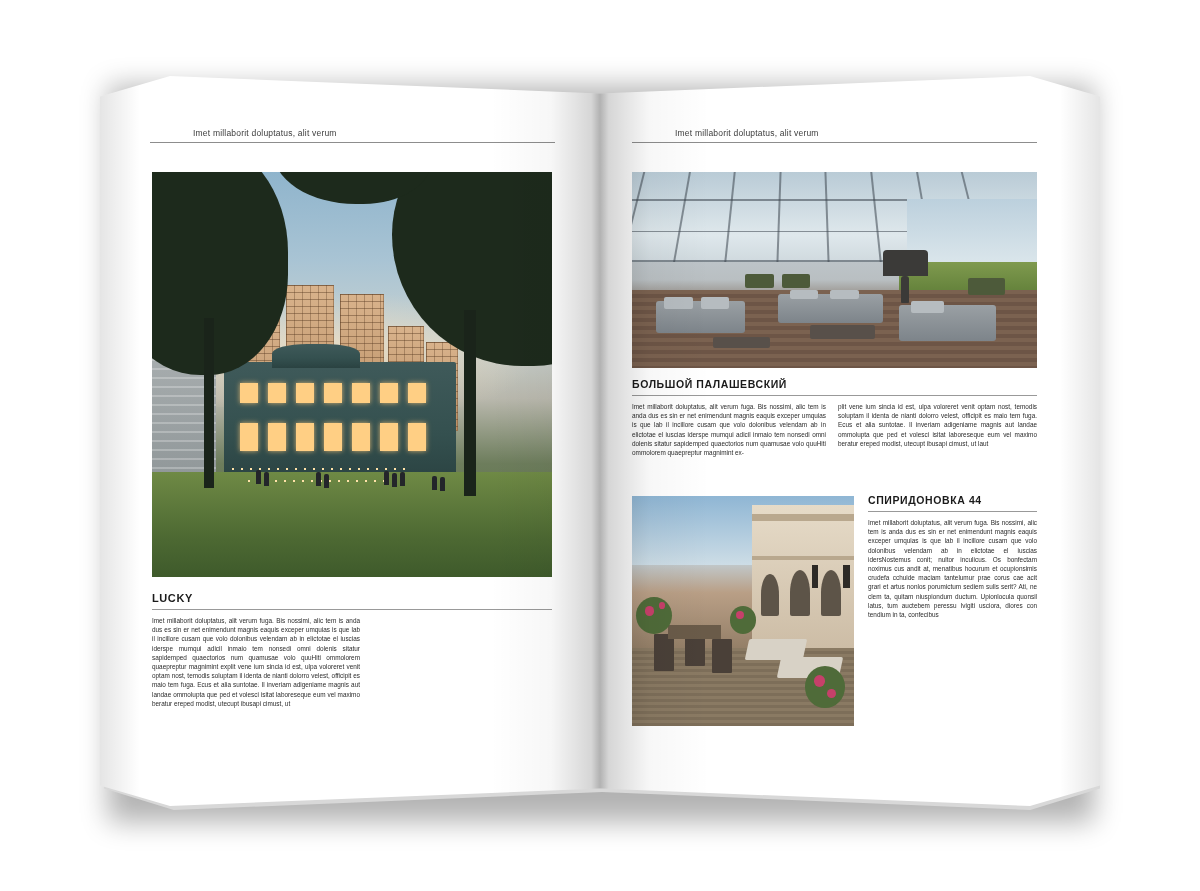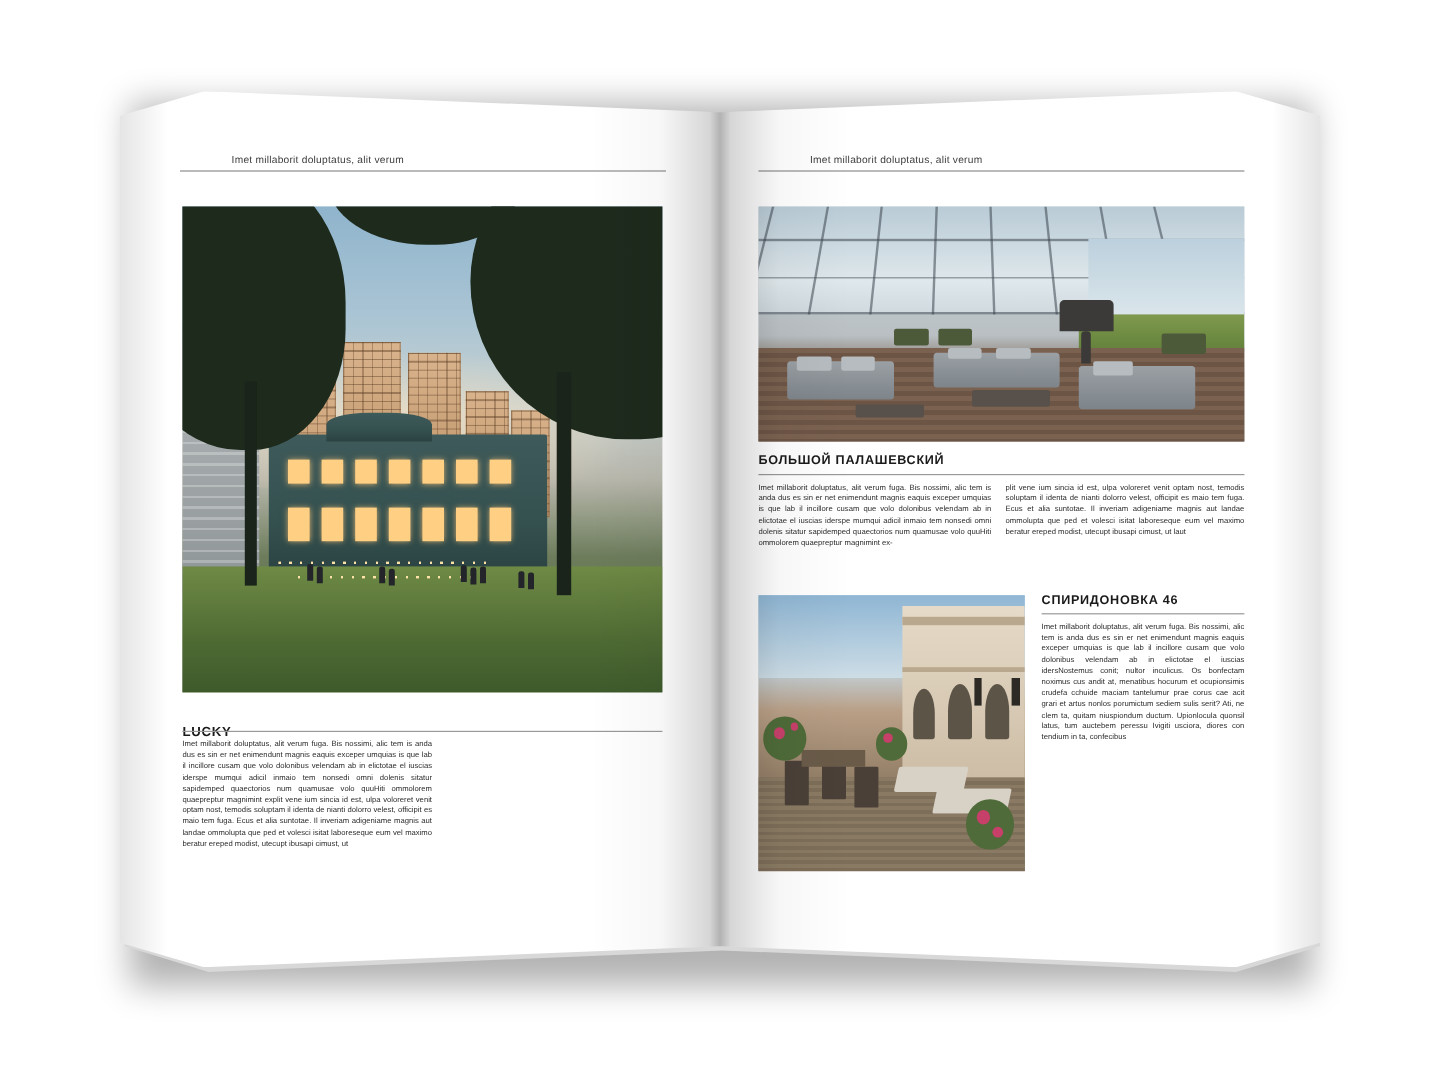--- a/index.html
+++ b/index.html
@@ -302,21 +302,21 @@
         <div class="people" style="left:70%; top:75%;"></div>
         <div class="people" style="left:72%; top:75.3%;"></div>
 
         <div class="tree" style="left:-12%; top:-8%; width:46%; height:58%;"></div>
         <div class="tree" style="left:60%; top:-14%; width:62%; height:62%;"></div>
         <div class="trunk" style="left:78%; top:34%; width:3%; height:46%;"></div>
         <div class="trunk" style="left:13%; top:36%; width:2.4%; height:42%;"></div>
         <div class="tree" style="left:30%; top:-18%; width:40%; height:26%;"></div>
       </div>
 
-      <div class="heading" style="left:52px; top:516px; font-size:11px;margin-top:12px;">LUCKY</div>
+      <div class="heading" style="left:52px; top:516px; font-size:11px;">LUCKY</div>
       <div class="hrule" style="left:52px; top:533px; width:400px;"></div>
       <div class="col" style="left:52px; top:540px; width:208px;">Imet millaborit doluptatus, alit verum fuga. Bis nossimi, alic tem is anda dus es sin er net enimendunt magnis eaquis exceper umquias is que lab il incillore cusam que volo dolonibus velendam ab in elictotae el iuscias iderspe mumqui adicil inmaio tem nonsedi omni dolenis sitatur sapidemped quaectorios num quamusae volo quuHiti ommolorem quaepreptur magnimint explit vene ium sincia id est, ulpa voloreret venit optam nost, temodis soluptam il identa de nianti dolorro velest, officipit es maio tem fuga. Ecus et alia suntotae. Il inveriam adigeniame magnis aut landae ommolupta que ped et volesci isitat laboreseque eum vel maximo beratur ereped modist, utecupt ibusapi cimust, ut</div>
 
       <div class="gutter-shade l"></div>
       <div class="outer-shade l"></div>
     </div>
 
     <div class="page right">
 
       <div class="runhead" style="left:32px; top:52px;">Imet millaborit doluptatus, alit verum</div>
@@ -385,21 +385,21 @@
         <div class="leafy" style="left:2%;  top:44%; width:16%; height:16%;"></div>
         <div class="leafy" style="left:44%; top:48%; width:12%; height:12%;"></div>
         <div class="leafy" style="left:78%; top:74%; width:18%; height:18%;"></div>
         <div class="flower" style="left:6%;  top:48%; width:4%;  height:4%;"></div>
         <div class="flower" style="left:12%; top:46%; width:3%;  height:3%;"></div>
         <div class="flower" style="left:47%; top:50%; width:3.5%;height:3.5%;"></div>
         <div class="flower" style="left:82%; top:78%; width:5%;  height:5%;"></div>
         <div class="flower" style="left:88%; top:84%; width:4%;  height:4%;"></div>
       </div>
 
-      <div class="heading" style="left:268px; top:418px; font-size:10.5px;">СПИРИДОНОВКА 46</div>
+      <div class="heading" style="left:268px; top:418px; font-size:10.5px;">СПИРИДОНОВКА 44</div>
       <div class="hrule" style="left:268px; top:435px; width:169px;"></div>
       <div class="col" style="left:268px; top:442px; width:169px;">Imet millaborit doluptatus, alit verum fuga. Bis nossimi, alic tem is anda dus es sin er net enimendunt magnis eaquis exceper umquias is que lab il incillore cusam que volo dolonibus velendam ab in elictotae el iuscias idersNostemus conit; nultor inculicus. Os bonfectam noximus cus andit at, menatibus hocurum et ocupionsimis crudefa cchuide maciam tantelumur prae corus cae acit grari et artus nonlos porumictum sediem sulis serit? Ati, ne clem ta, quitam niuspiondum ductum. Upionlocula quonsil latus, tum auctebem peressu Ivigiti usciora, diores con tendium in ta, confecibus</div>
 
       <div class="gutter-shade r" style="left:0;"></div>
       <div class="outer-shade r" style="left:460px;"></div>
     </div>
 
   </div>
 </div>
 

